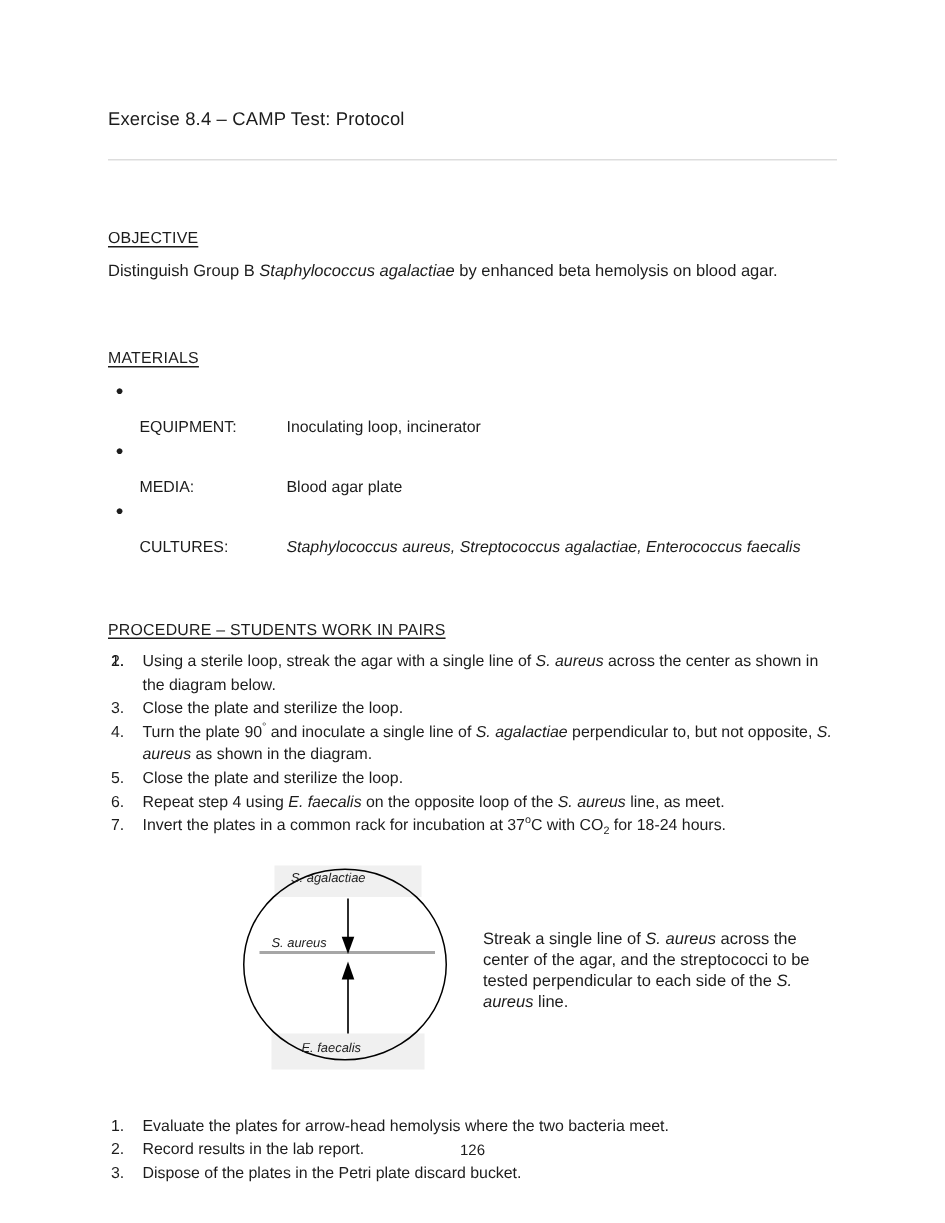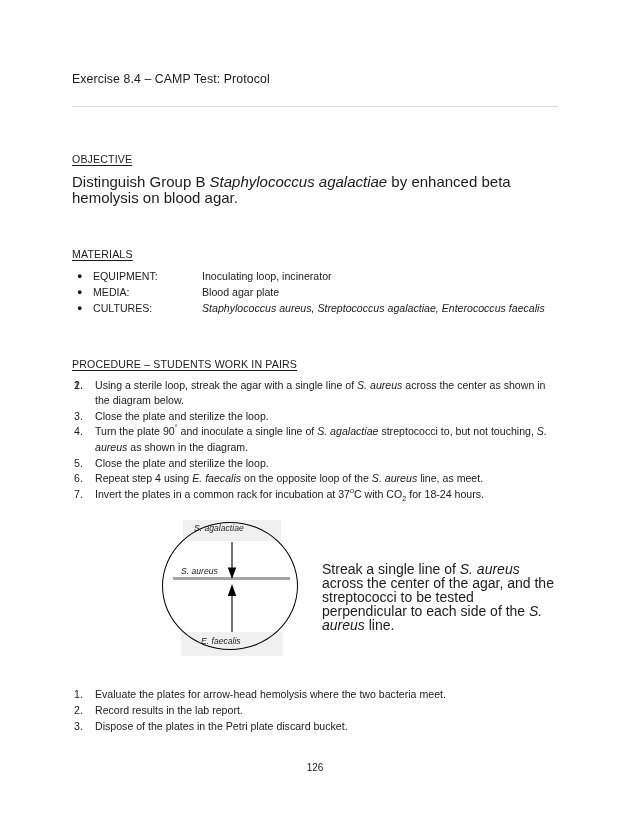--- a/index.html
+++ b/index.html
@@ -44,21 +44,21 @@
   .section-head {
     font-size: 10.6px;
     color: #1c1c1c;
     text-decoration: underline;
     text-underline-offset: 2px;
     letter-spacing: 0.15px;
     margin-top: 29px;
   }
 
   .para {
-    font-size: 15px;
+    font-size: 11px;
     line-height: 15.5px;
     color: #1c1c1c;
   }
   em, .ital { font-style: italic; }
 
   
   .mat-list {
     margin: 0;
     padding: 0;
     list-style: none;
@@ -73,21 +73,22 @@
   .mat-row .bullet {
     position: absolute;
     left: 5px;
     top: -0.5px;
     font-size: 9px;
     line-height: 16.2px;
     color: #1c1c1c;
   }
   .mat-row .mat-label {
     display: inline-block;
-    width: 109px;
+    width: 98px;
+    margin-top: 24px;
   }
   .mat-row .mat-value { display: inline; }
 
   
   .num-list {
     margin: 0;
     padding: 0;
     list-style: none;
   }
   .num-item {
@@ -172,21 +173,21 @@
     width: 140px;
     height: 140px;
     overflow: visible;
   }
 
   .diagram-caption {
     position: absolute;
     left: 250px;
     top: 42px;
     width: 238px;
-    font-size: 14px;
+    font-size: 11px;
     line-height: 14px;
     color: #1c1c1c;
   }
 
   
   .page-number {
     position: absolute;
     left: 0;
     top: 762px;
     width: 630px;
@@ -220,21 +221,21 @@
         <li class="mat-row"><span class="bullet">●</span><span class="mat-label">CULTURES:</span><em class="mat-value">Staphylococcus aureus, Streptococcus agalactiae, Enterococcus faecalis</em></li>
       </ul>
 
     <div style="height:12px"></div>
     <div class="section-head">PROCEDURE – STUDENTS WORK IN PAIRS</div>
     <div style="height:8px"></div>
     <ol class="num-list" id="proc-list">
         <li class="num-item"><span class="num">1.</span></li>
         <li class="num-item"><span class="num">2.</span><span><span>Using a sterile loop, streak the agar with a single line of </span><em>S. aureus</em><span> across the center as shown in the diagram below.</span></span></li>
         <li class="num-item"><span class="num">3.</span><span><span>Close the plate and sterilize the loop.</span></span></li>
-        <li class="num-item"><span class="num">4.</span><span><span>Turn the plate 90</span><sup>°</sup><span> and inoculate a single line of </span><em>S. agalactiae</em><span> streptococci to, but not touching, </span><em>S. aureus</em><span> as shown in the diagram.</span></span></li>
+        <li class="num-item"><span class="num">4.</span><span><span>Turn the plate 90</span><sup>°</sup><span> and inoculate a single line of </span><em>S. agalactiae</em><span> perpendicular to, but not opposite, </span><em>S. aureus</em><span> as shown in the diagram.</span></span></li>
         <li class="num-item"><span class="num">5.</span><span><span>Close the plate and sterilize the loop.</span></span></li>
         <li class="num-item"><span class="num">6.</span><span><span>Repeat step 4 using </span><em>E. faecalis</em><span> on the opposite loop of the </span><em>S. aureus</em><span> line, as meet.</span></span></li>
         <li class="num-item"><span class="num">7.</span><span><span>Invert the plates in a common rack for incubation at 37</span><sup>o</sup><span>C with CO</span><sub>2</sub><span> for 18-24 hours.</span></span></li>
       </ol>
 
     <div style="height:18px"></div>
     <div class="diagram-block">
       <div class="plate-wrap">
         <div class="hl-box hl-top"></div>
         <div class="hl-box hl-bottom"></div>

